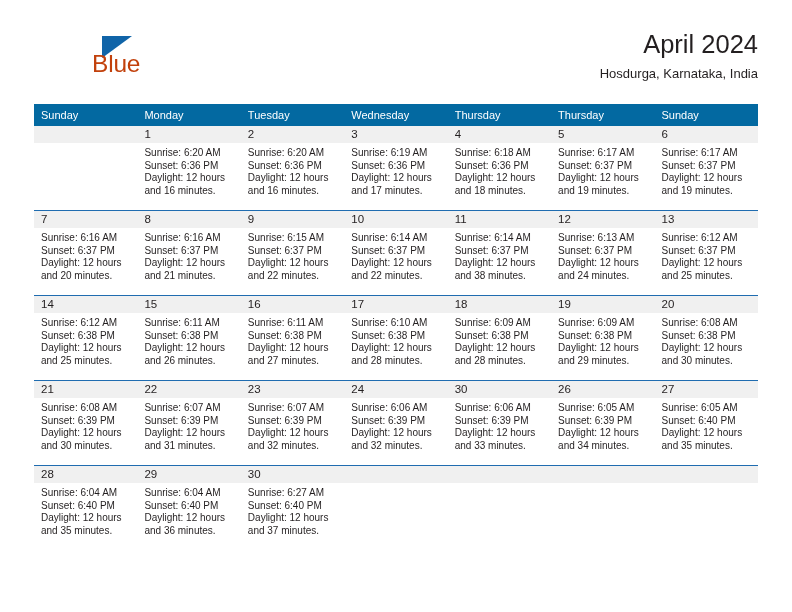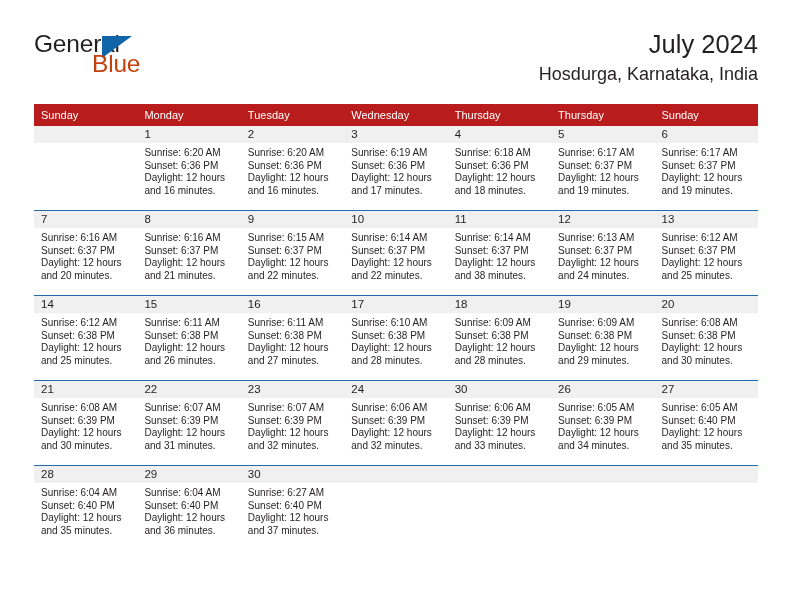--- a/index.html
+++ b/index.html
@@ -72,39 +72,39 @@
     top: 0;
     text-align: right;
   }
   .cal-title {
     font-size: 25.5px;
     color: #231f20;
     line-height: 32px;
     white-space: nowrap;
   }
   .cal-subtitle {
-    font-size: 18px;
+    font-size: 13px;
     color: #231f20;
     line-height: 20px;
     margin-top: 4px;
     white-space: nowrap;
   }
 
   
   .calendar {
     position: absolute;
     left: 34px;
     top: 104px;
     width: 724px;
     border-collapse: collapse;
     table-layout: fixed;
   }
 
   .calendar th {
-    background: #b91c1c;
+    background: #0369a1;
     color: #ffffff;
     font-weight: normal;
     font-size: 11px;
     text-align: left;
     padding: 5px 0 5px 7px;
     height: 11px;
     line-height: 12px;
     border: none;
   }
 
@@ -152,27 +152,26 @@
   }
 </style>
 </head>
 <body>
 
 <div class="page">
 
   <div class="header">
 
     <div class="logo">
-      <span class="logo-general">General</span>
       <span class="logo-triangle"></span>
       <span class="logo-blue">Blue</span>
     </div>
 
     <div class="title-block">
-      <div class="cal-title">July 2024</div>
+      <div class="cal-title">April 2024</div>
       <div class="cal-subtitle">Hosdurga, Karnataka, India</div>
     </div>
 
   </div>
 
   <table class="calendar">
     <thead>
       <tr>
         <th>Sunday</th>
         <th>Monday</th>

